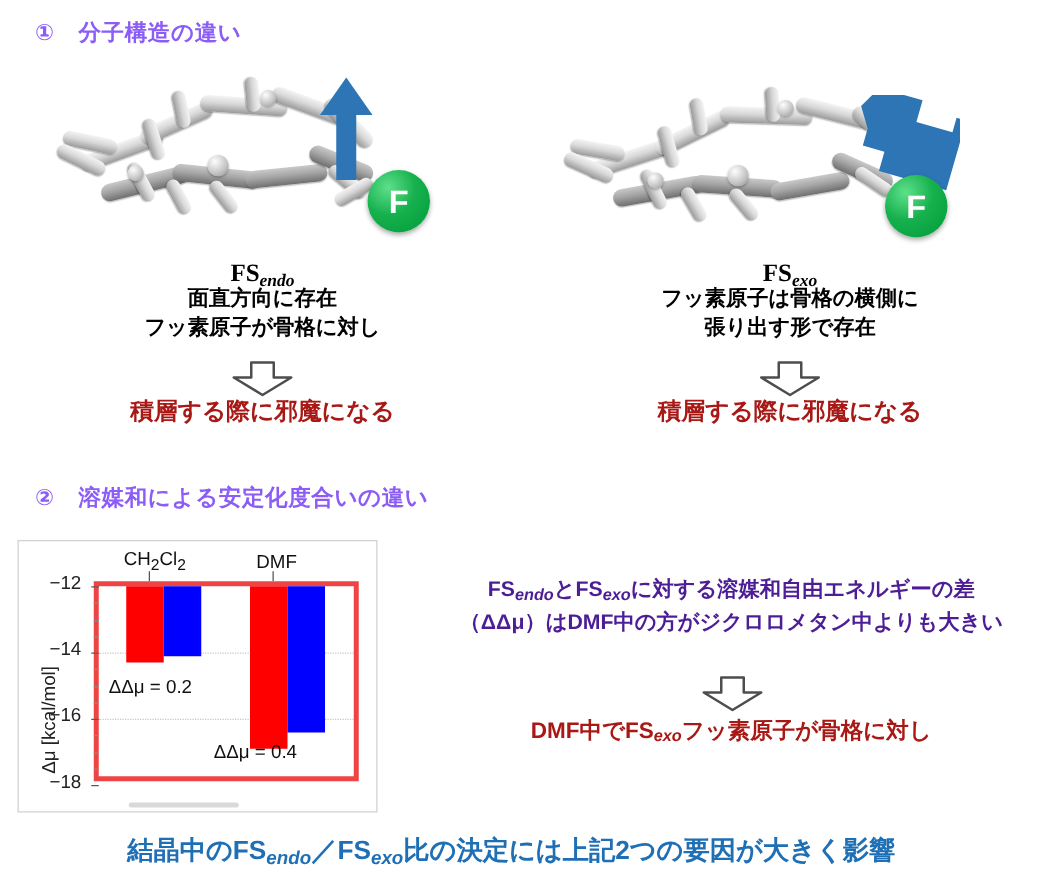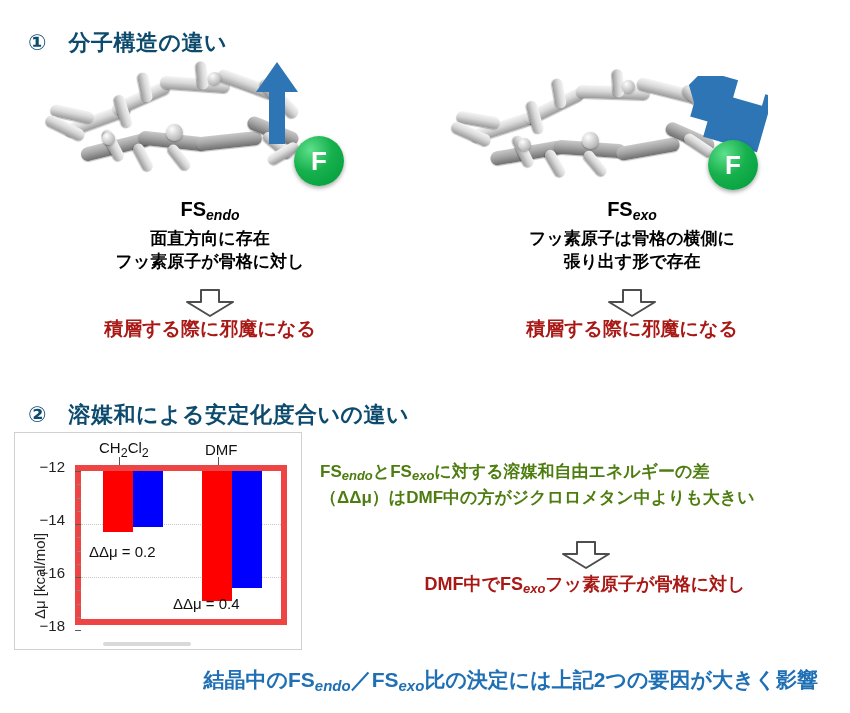--- a/index.html
+++ b/index.html
@@ -5,22 +5,22 @@
   html,body{margin:0;padding:0;}
   body{
     width:850px;height:713px;background:#ffffff;
     font-family:"Liberation Sans","DejaVu Sans",sans-serif;
     color:#000;overflow:hidden;position:relative;
   }
   .slide{position:relative;width:850px;height:713px;}
 
   
   .section-head{
-    position:absolute;font-size:22px;font-weight:bold;letter-spacing:.5px;
-    color:#0c4a6e;white-space:nowrap;margin-top:14px;
+    position:absolute;font-size:18px;font-weight:bold;letter-spacing:.5px;
+    color:#8b5cf6;white-space:nowrap;
   }
   #sec1{left:28px;top:14px;}
   #sec2{left:28px;top:386px;}
 
   
   .mol-block{position:absolute;width:400px;}
   #mol-left{left:10px;top:48px;}
   #mol-right{left:432px;top:48px;}
 
   .mol-art{position:relative;width:400px;height:140px;}
@@ -37,68 +37,68 @@
   
   .f-atom{position:absolute;width:50px;height:50px;border-radius:50%;
     background:radial-gradient(circle at 33% 28%,#5ee08b 0%,#16b04d 45%,#009a39 100%);
     box-shadow:0 2px 4px rgba(0,0,0,.35);
     display:flex;align-items:center;justify-content:center;
     color:#fff;font-weight:bold;font-size:26px;line-height:1;}
 
   
   .blue-arrow{position:absolute;}
 
-  .mol-name{position:absolute;width:400px;text-align:center;top:150px;
-            font-size:20px;font-weight:bold;}
+  .mol-name{position:absolute;width:400px;text-align:center;top:160px;
+            font-size:20px;font-weight:bold;font-family:Liberation Serif, serif;}
   .mol-name .sub{font-size:14px;font-style:italic;vertical-align:-4px;}
 
   .mol-desc{position:absolute;width:400px;text-align:center;top:180px;
             font-size:17px;font-weight:bold;line-height:1.35;}
 
   .hollow-arrow{position:absolute;left:170px;top:240px;}
 
   .red-line{position:absolute;width:400px;text-align:center;top:268px;
             font-size:19px;font-weight:bold;color:#A81916;}
 
   
   .chart-panel{position:absolute;left:14px;top:432px;width:288px;height:218px;
                border:1px solid #d0d0d0;background:#fff;box-sizing:border-box;}
   .chart-ylabel{position:absolute;left:-2px;top:60px;
       transform:rotate(-90deg);transform-origin:left top;
       font-size:15px;white-space:nowrap;color:#222;}
   .tick-lab{position:absolute;right:0;font-size:15px;color:#222;text-align:right;
             width:34px;line-height:1;}
   .plot{position:absolute;left:60px;top:32px;width:212px;height:160px;
-        border:6px solid #ef4444;box-sizing:border-box;background:#fff;}
+        border:4px solid #ef4444;box-sizing:border-box;background:#fff;}
   .gridline{position:absolute;left:0;width:100%;height:0;
             border-top:1px dotted #c8c8c8;}
   .bar{position:absolute;top:0;}
   .bar.red{background:#FF0000;}
   .bar.blue{background:#0000FF;}
   .grp-lab{position:absolute;font-size:15px;color:#111;white-space:nowrap;}
   .grp-tick{position:absolute;width:1px;background:#555;}
   .ann{position:absolute;font-size:15px;color:#111;white-space:nowrap;}
   .axtick{position:absolute;left:-6px;width:6px;height:1px;background:#5a5a5a;}
   .minortick{position:absolute;left:-4px;width:4px;height:1px;background:#8a8a8a;}
   .baseplate{position:absolute;left:88px;bottom:3px;width:88px;height:4px;
              background:#d9d9d9;border-radius:2px;}
 
   
-  .expl{position:absolute;left:320px;top:460px;width:530px;
-        font-size:17px;font-weight:bold;line-height:1.45;color:#4d7c0f;}
+  .expl{position:absolute;left:320px;top:460px;width:530px;text-align:center;
+        font-size:17px;font-weight:bold;line-height:1.45;color:#4c1d95;}
   .expl .sub{font-size:13px;font-style:italic;vertical-align:-3px;}
 
   .hollow-arrow2{position:absolute;left:556px;top:540px;}
 
   .red-conc{position:absolute;left:320px;top:572px;width:530px;text-align:center;
             font-size:18px;font-weight:bold;line-height:1.4;color:#A81916;}
   .red-conc .sub{font-size:13px;font-style:italic;vertical-align:-3px;}
 
   
-  .bottom-blue{position:absolute;left:0;top:666px;width:818px;text-align:right;
+  .bottom-blue{position:absolute;left:0;top:666px;width:818px;text-align:center;
                font-size:21px;font-weight:bold;color:#1F6FB5;white-space:nowrap;}
   .bottom-blue .sub{font-size:15px;font-style:italic;vertical-align:-4px;}
 </style>
 </head>
 <body>
 
 <div class="slide">
 
   <div class="section-head" id="sec1">
     <span>①</span>

